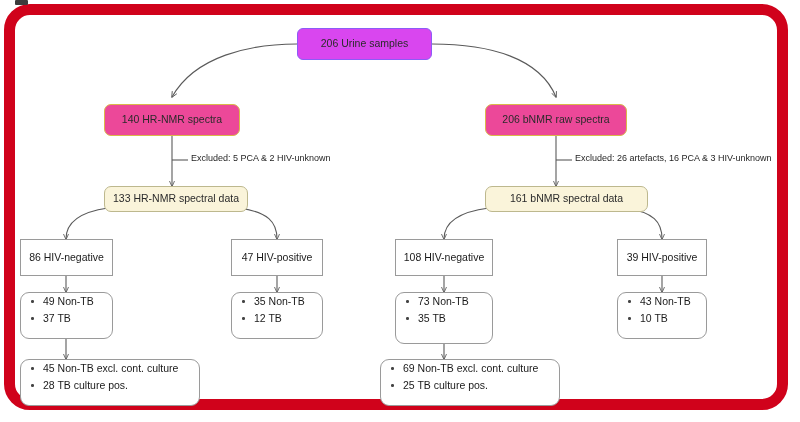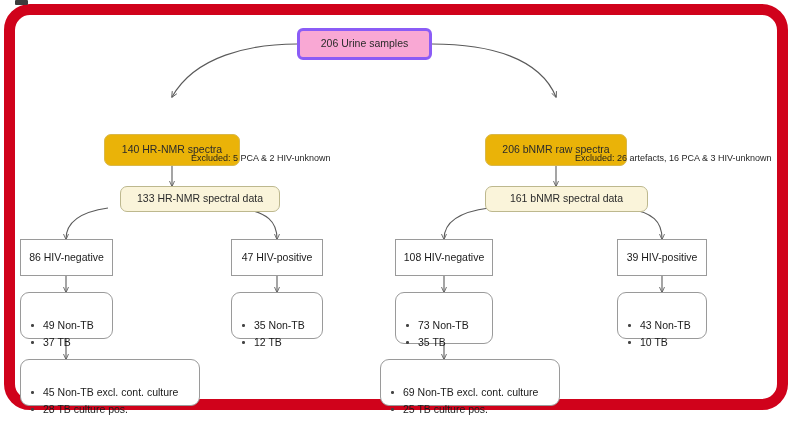--- a/index.html
+++ b/index.html
@@ -36,50 +36,49 @@
     justify-content:center;
     border:1px solid #9a9a9a;
     border-radius:7px;
     background:#ffffff;
     color:#1a1a1a;
     font-size:10.5px;
     line-height:1.25;
     white-space:nowrap;
   }
   .node.root{
-    background:#f9a8d4;
-    border:3px solid #8b5cf6;
+    background:#d946ef;
+    border:1px solid #8b5cf6;
     border-radius:6px;
     font-size:10.5px;
     color:#2b2b2b;
   }
   .node.spectra{
-    background:#eab308;
+    background:#ec4899;
     border:1px solid #d9b84a;
     border-radius:7px;
     color:#2b2b2b;
-    margin-top:30px;
   }
   .node.spectral-data{
     background:#faf4da;
     border:1px solid #bdb88e;
     border-radius:7px;
     color:#2b2b2b;
   }
   .node.hiv{
     background:#ffffff;
     border:1px solid #9a9a9a;
     border-radius:0;
   }
   .node.list{
     background:#ffffff;
     border:1px solid #9a9a9a;
     border-radius:9px;
     display:block;
-    padding:24px 10px 6px 8px;
+    padding:0 10px 6px 8px;
   }
   .node.list ul{
     margin:0;padding:0;list-style:none;
   }
   .node.list li{
     position:relative;
     padding-left:14px;
     font-size:10.5px;
     line-height:17px;
     white-space:nowrap;
@@ -155,21 +154,21 @@
     <div class="node spectra" style="left:104px;top:104px;width:136px;height:32px;">
       <span>140 HR-NMR spectra</span>
     </div>
     <div class="node spectra" style="left:485px;top:104px;width:142px;height:32px;">
       <span>206 bNMR raw spectra</span>
     </div>
 
     <div class="edge-label" style="left:191px;top:153px;">Excluded: 5 PCA &amp; 2 HIV-unknown</div>
     <div class="edge-label" style="left:575px;top:153px;">Excluded: 26 artefacts, 16 PCA &amp; 3 HIV-unknown</div>
 
-    <div class="node spectral-data" style="left:120px;top:186px;width:160px;height:26px;">
+    <div class="node spectral-data" style="left:104px;top:186px;width:144px;height:26px;">
       <span>133 HR-NMR spectral data</span>
     </div>
     <div class="node spectral-data" style="left:485px;top:186px;width:163px;height:26px;">
       <span>161 bNMR spectral data</span>
     </div>
 
     <div class="node hiv" style="left:20px;top:239px;width:93px;height:37px;">
       <span>86 HIV-negative</span>
     </div>
     <div class="node hiv" style="left:231px;top:239px;width:92px;height:37px;">

